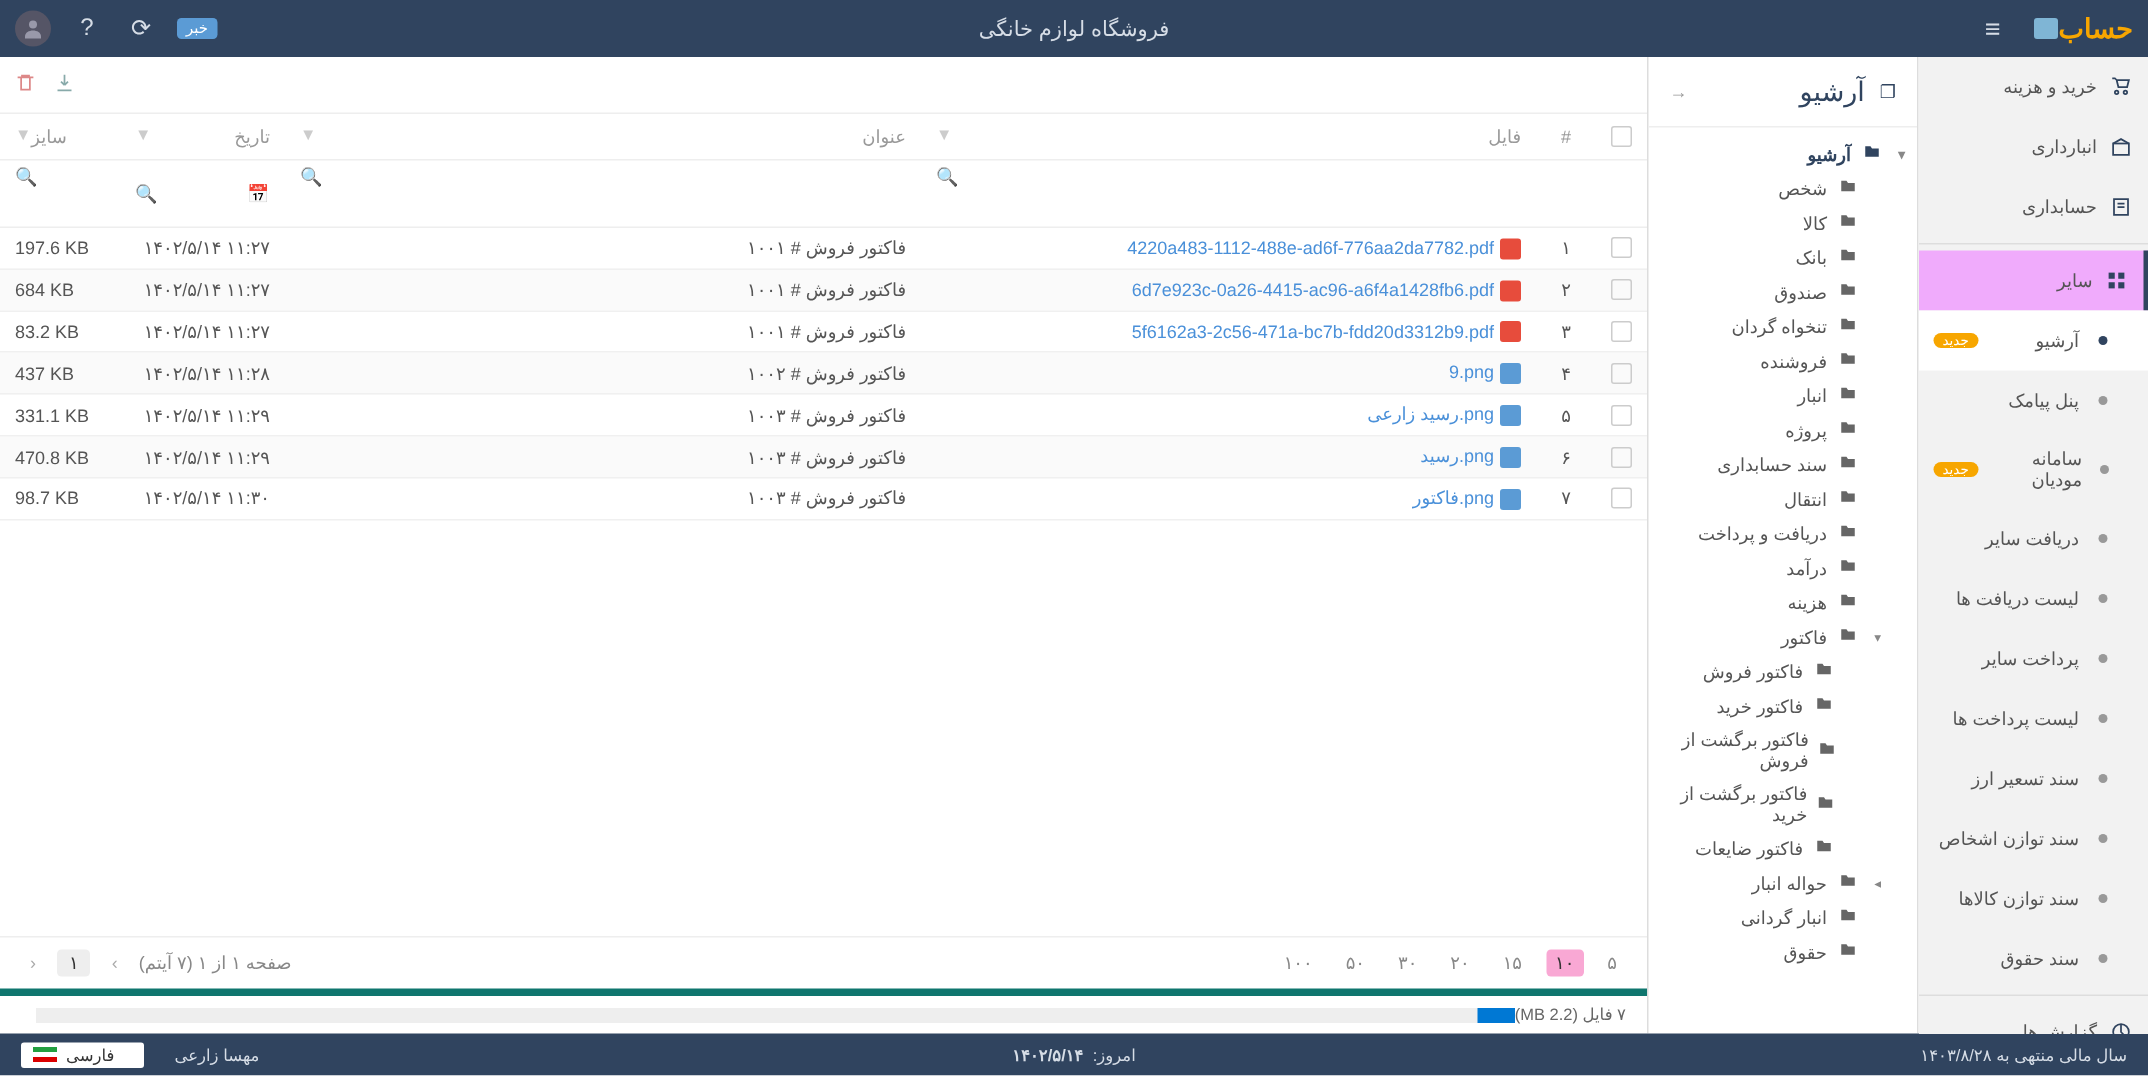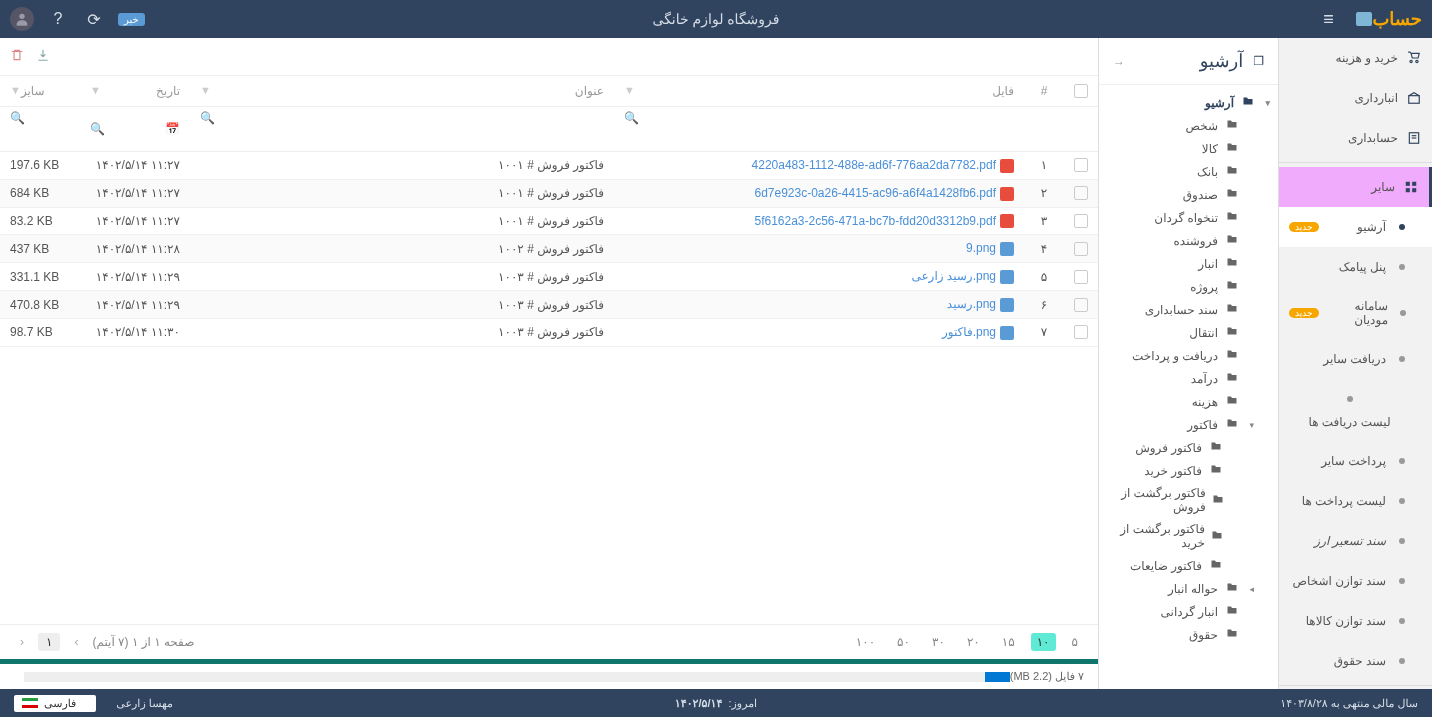--- a/index.html
+++ b/index.html
@@ -70,21 +70,21 @@
 .col-chk { width: 30px; text-align: center; }
 .col-file { width: 410px; }
 .col-title { }
 .col-date { width: 110px; direction: ltr; text-align: right; }
 .col-size { width: 80px; text-align: left; direction: ltr; }
 
 
 .pagination { display: flex; align-items: center; justify-content: space-between; padding: 8px 14px; border-top: 1px solid #eee; color: #888; font-size: 12px; }
 .page-sizes { display: flex; gap: 10px; }
 .page-size { cursor: pointer; padding: 2px 6px; }
-.page-size.active { background: #5eead4; border-radius: 3px; color: #333; }
+.page-size.active { background: #f9a8d4; border-radius: 3px; color: #333; }
 .page-nav { display: flex; align-items: center; gap: 8px; }
 .page-btn { cursor: pointer; color: #aaa; padding: 2px 6px; }
 .page-num { background: #eee; padding: 2px 8px; border-radius: 3px; color: #333; }
 
 
 .storage-row { display: flex; align-items: center; justify-content: space-between; padding: 6px 14px; border-top: 5px solid #0f766e; font-size: 11px; color: #666; }
 .storage-bar { flex: 1; height: 10px; background: #eee; margin-left: 10px; position: relative; max-width: 1160px; }
 .storage-fill { height: 100%; background: #0078d4; width: 2.5%; }
 
 
@@ -181,39 +181,39 @@
           </span>
           <span>سامانه مودیان</span>
           <span class="ms-badge">جدید</span>
         </div>
         <div class="ms-item" style="padding-right: 22px;">
           <span class="ms-icon">
             <span style="width:6px;height:6px;border-radius:50%;background:#999;display:inline-block"></span>
           </span>
           <span>دریافت سایر</span>
         </div>
-        <div class="ms-item" style="padding-right: 22px; flex-direction: column;">
+        <div class="ms-item" style="padding-right: 22px;">
           <span class="ms-icon">
             <span style="width:6px;height:6px;border-radius:50%;background:#999;display:inline-block"></span>
           </span>
           <span>لیست دریافت ها</span>
         </div>
         <div class="ms-item" style="padding-right: 22px;">
           <span class="ms-icon">
             <span style="width:6px;height:6px;border-radius:50%;background:#999;display:inline-block"></span>
           </span>
           <span>پرداخت سایر</span>
         </div>
         <div class="ms-item" style="padding-right: 22px;">
           <span class="ms-icon">
             <span style="width:6px;height:6px;border-radius:50%;background:#999;display:inline-block"></span>
           </span>
           <span>لیست پرداخت ها</span>
         </div>
-        <div class="ms-item" style="padding-right: 22px; font-style: italic;">
+        <div class="ms-item" style="padding-right: 22px;">
           <span class="ms-icon">
             <span style="width:6px;height:6px;border-radius:50%;background:#999;display:inline-block"></span>
           </span>
           <span>سند تسعیر ارز</span>
         </div>
         <div class="ms-item" style="padding-right: 22px;">
           <span class="ms-icon">
             <span style="width:6px;height:6px;border-radius:50%;background:#999;display:inline-block"></span>
           </span>
           <span>سند توازن اشخاص</span>

